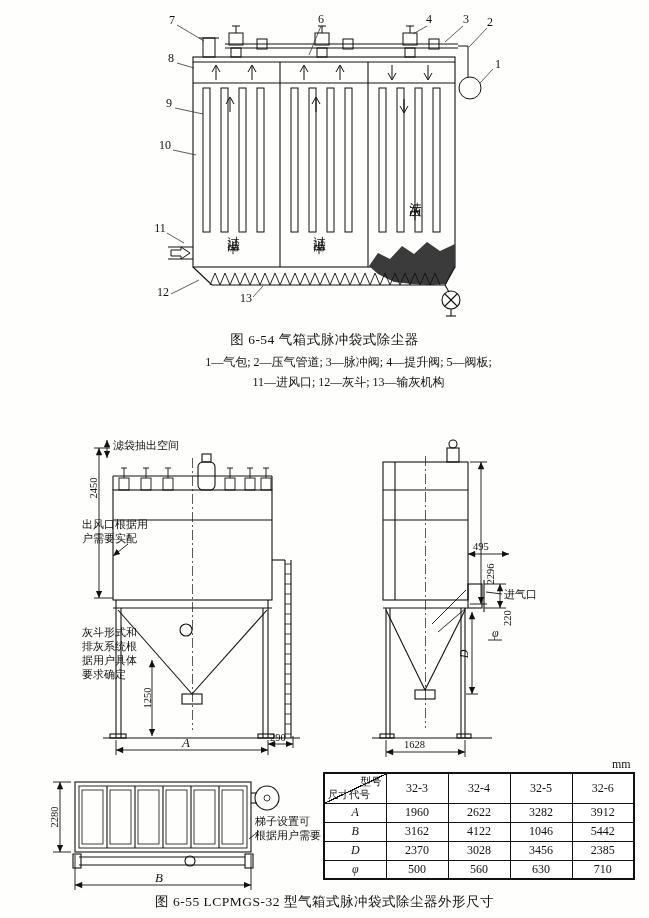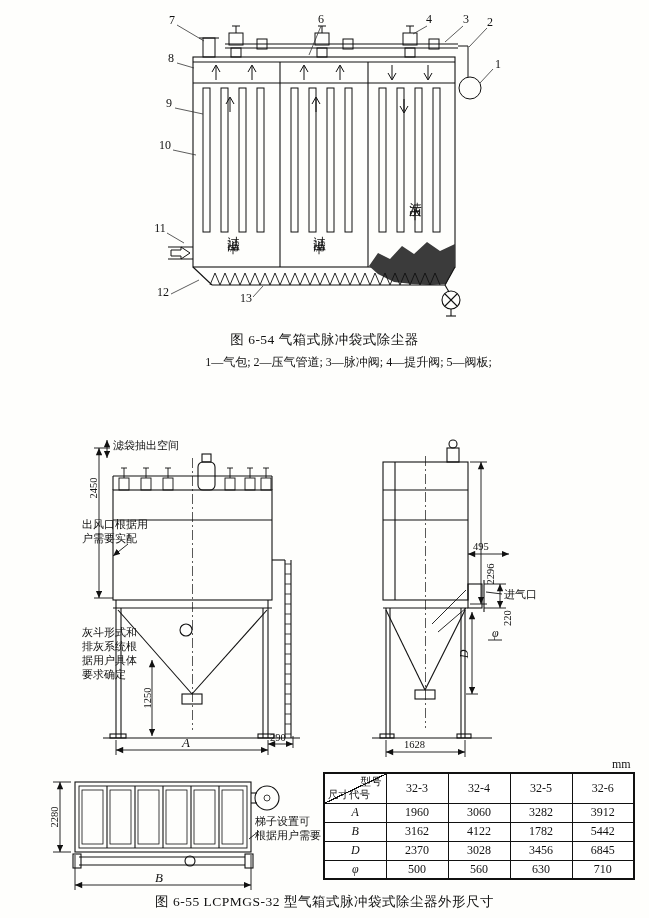--- a/index.html
+++ b/index.html
@@ -147,20 +147,21 @@
     </g>
   </svg>
 
   <div class="vtext" style="left:227px; top:226px">过滤中</div>
   <div class="vtext" style="left:313px; top:226px">过滤中</div>
   <div class="vtext" style="left:409px; top:192px">清灰中</div>
 
   <div class="caption" style="top:331px">图 6-54  气箱式脉冲袋式除尘器</div>
   <div class="legend" style="top:352px">
     <div>1—气包; 2—压气管道; 3—脉冲阀; 4—提升阀; 5—阀板;</div>
+    <div>11—进风口; 12—灰斗; 13—输灰机构</div>
   </div>
 
   <svg width="649" height="345" viewBox="0 0 649 345" style="top:428px">
     <defs>
       <marker id="a2e" markerWidth="9" markerHeight="8" refX="8" refY="3.5" orient="auto">
           <path d="M0,0 L8,3.5 L0,7 Z" fill="#111"></path>
         </marker>
       <marker id="a2s" markerWidth="9" markerHeight="8" refX="0" refY="3.5" orient="auto">
           <path d="M8,0 L0,3.5 L8,7 Z" fill="#111"></path>
         </marker>
@@ -354,37 +355,37 @@
           <span class="cb">尺寸代号</span>
         </td>
         <td>32-3</td>
         <td>32-4</td>
         <td>32-5</td>
         <td>32-6</td>
       </tr>
       <tr>
         <td class="rl">A</td>
         <td>1960</td>
-        <td>3060</td>
+        <td>2622</td>
         <td>3282</td>
         <td>3912</td>
       </tr>
       <tr>
         <td class="rl">B</td>
         <td>3162</td>
         <td>4122</td>
-        <td>1782</td>
+        <td>1046</td>
         <td>5442</td>
       </tr>
       <tr>
         <td class="rl">D</td>
         <td>2370</td>
         <td>3028</td>
         <td>3456</td>
-        <td>6845</td>
+        <td>2385</td>
       </tr>
       <tr>
         <td class="rl">φ</td>
         <td>500</td>
         <td>560</td>
         <td>630</td>
         <td>710</td>
       </tr>
     </tbody>
   </table>

